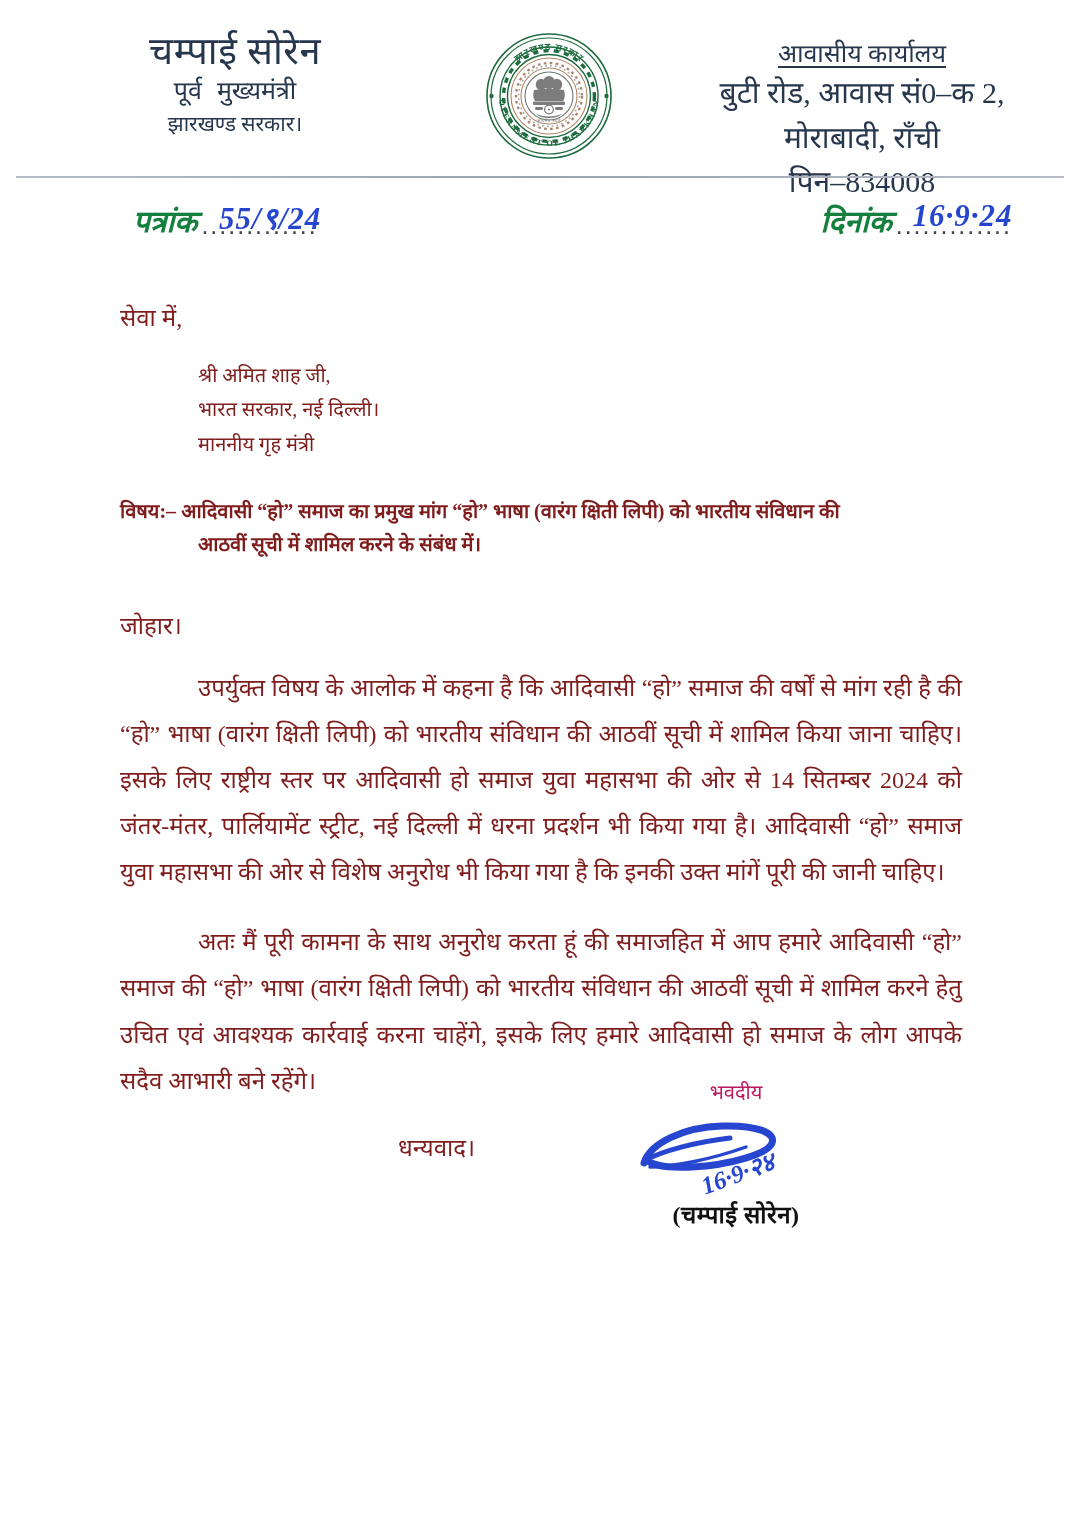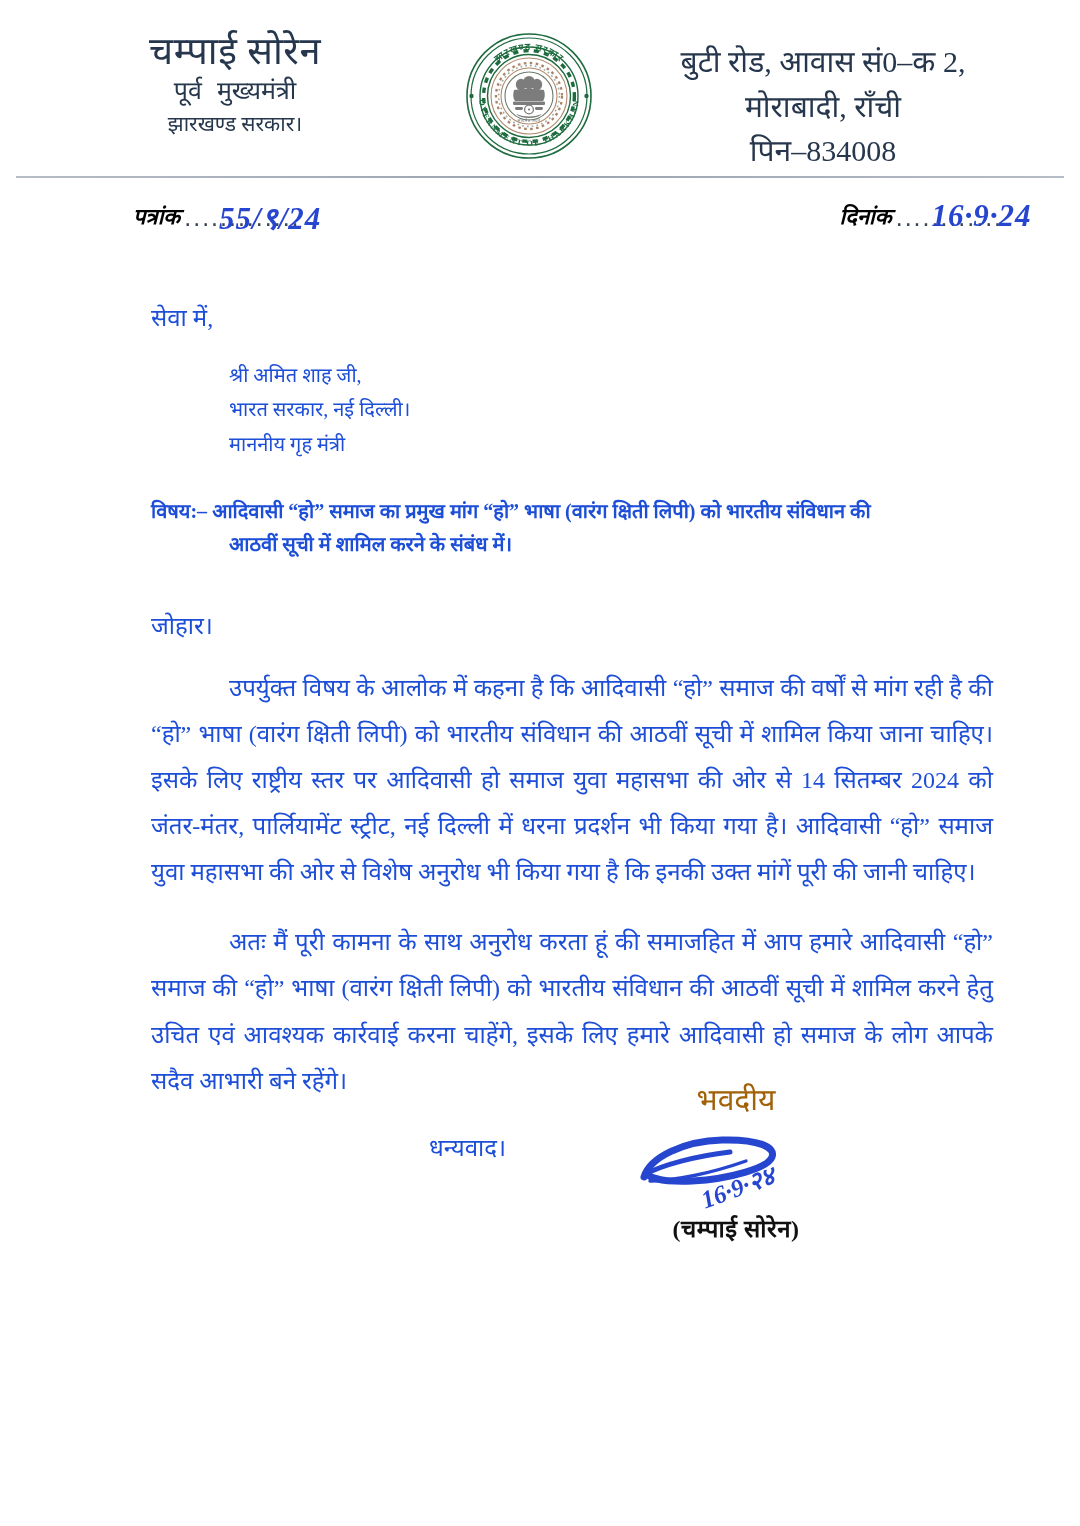--- a/index.html
+++ b/index.html
@@ -25,21 +25,21 @@
   
   .letterhead {
     position: absolute;
     top: 0;
     left: 0;
     right: 0;
     height: 172px;
     display: flex;
     align-items: flex-start;
     justify-content: space-between;
-    padding: 26px 62px 0 40px;
+    padding: 26px 23px 0 40px;
     box-sizing: border-box;
   }
 
   .lh-left {
     width: 390px;
     text-align: center;
     padding-top: 4px;
   }
   .lh-name {
     font-family: "Liberation Serif", "DejaVu Serif", serif;
@@ -121,22 +121,22 @@
     align-items: baseline;
     white-space: nowrap;
   }
   .ref-left { left: 133px; top: 2px; }
   .ref-right { right: 68px; top: 2px; }
 
   .ref-label {
     font-family: "Liberation Serif", "DejaVu Serif", serif;
     font-style: italic;
     font-weight: 700;
-    font-size: 22px;
-    color: #000000;
+    font-size: 30px;
+    color: #15803d;
   }
   .dots {
     display: inline-block;
     letter-spacing: 2px;
     font-size: 25px;
     color: #3a4454;
     position: relative;
     top: 2px;
   }
   .hand {
@@ -154,22 +154,21 @@
   .ref-right .hand { position: absolute; left: 92px; top: -2px; }
   .ref-right .dots { padding-left: 4px; }
 
   
   .content {
     position: absolute;
     top: 300px;
     left: 120px;
     width: 842px;
     font-family: "Liberation Serif", "DejaVu Serif", serif;
-    color: #1d4ed8;
-    margin-left: 31px;
+    color: #7f1d1d;
   }
 
   .salutation-to {
     font-size: 24px;
     line-height: 1.5;
   }
   .addressee {
     margin-left: 78px;
     margin-top: 22px;
     font-size: 20px;
@@ -217,22 +216,22 @@
     width: 1080px;
     text-align: center;
   }
   .signoff-inner {
     display: inline-block;
     margin-left: 392px;
     text-align: center;
   }
   .yours {
     font-family: "Liberation Serif", "DejaVu Serif", serif;
-    font-size: 30px;
-    color: #a16207;
+    font-size: 20px;
+    color: #be185d;
   }
   .sig-area {
     position: relative;
     width: 220px;
     height: 92px;
     margin: 0 auto;
   }
   .sig-area svg { display: block; }
   .signer {
     font-family: "Liberation Serif", "DejaVu Serif", serif;
@@ -313,20 +312,21 @@
             <rect x="72" y="77" width="8" height="3" rx="1.4"></rect>
 
             <path d="M53 84 q13 5 26 0 q-4 4 -13 4 q-9 0 -13 -4 z"></path>
           </g>
           <text x="66" y="91.5" text-anchor="middle" font-family="'Liberation Serif', serif" font-size="4.4" fill="#7c7c7c" letter-spacing="0.2">सत्यमेव जयते</text>
         </svg>
       </div>
     </div>
 
     <div class="lh-right">
+      <div class="lh-office">आवासीय कार्यालय</div>
       <div class="lh-addr">बुटी रोड, आवास सं0–क 2,</div>
       <div class="lh-addr">मोराबादी, राँची</div>
       <div class="lh-addr">पिन–834008</div>
     </div>
   </div>
 
   <div class="rule"></div>
 
   <div class="refline">
     <div class="ref-field ref-left">

